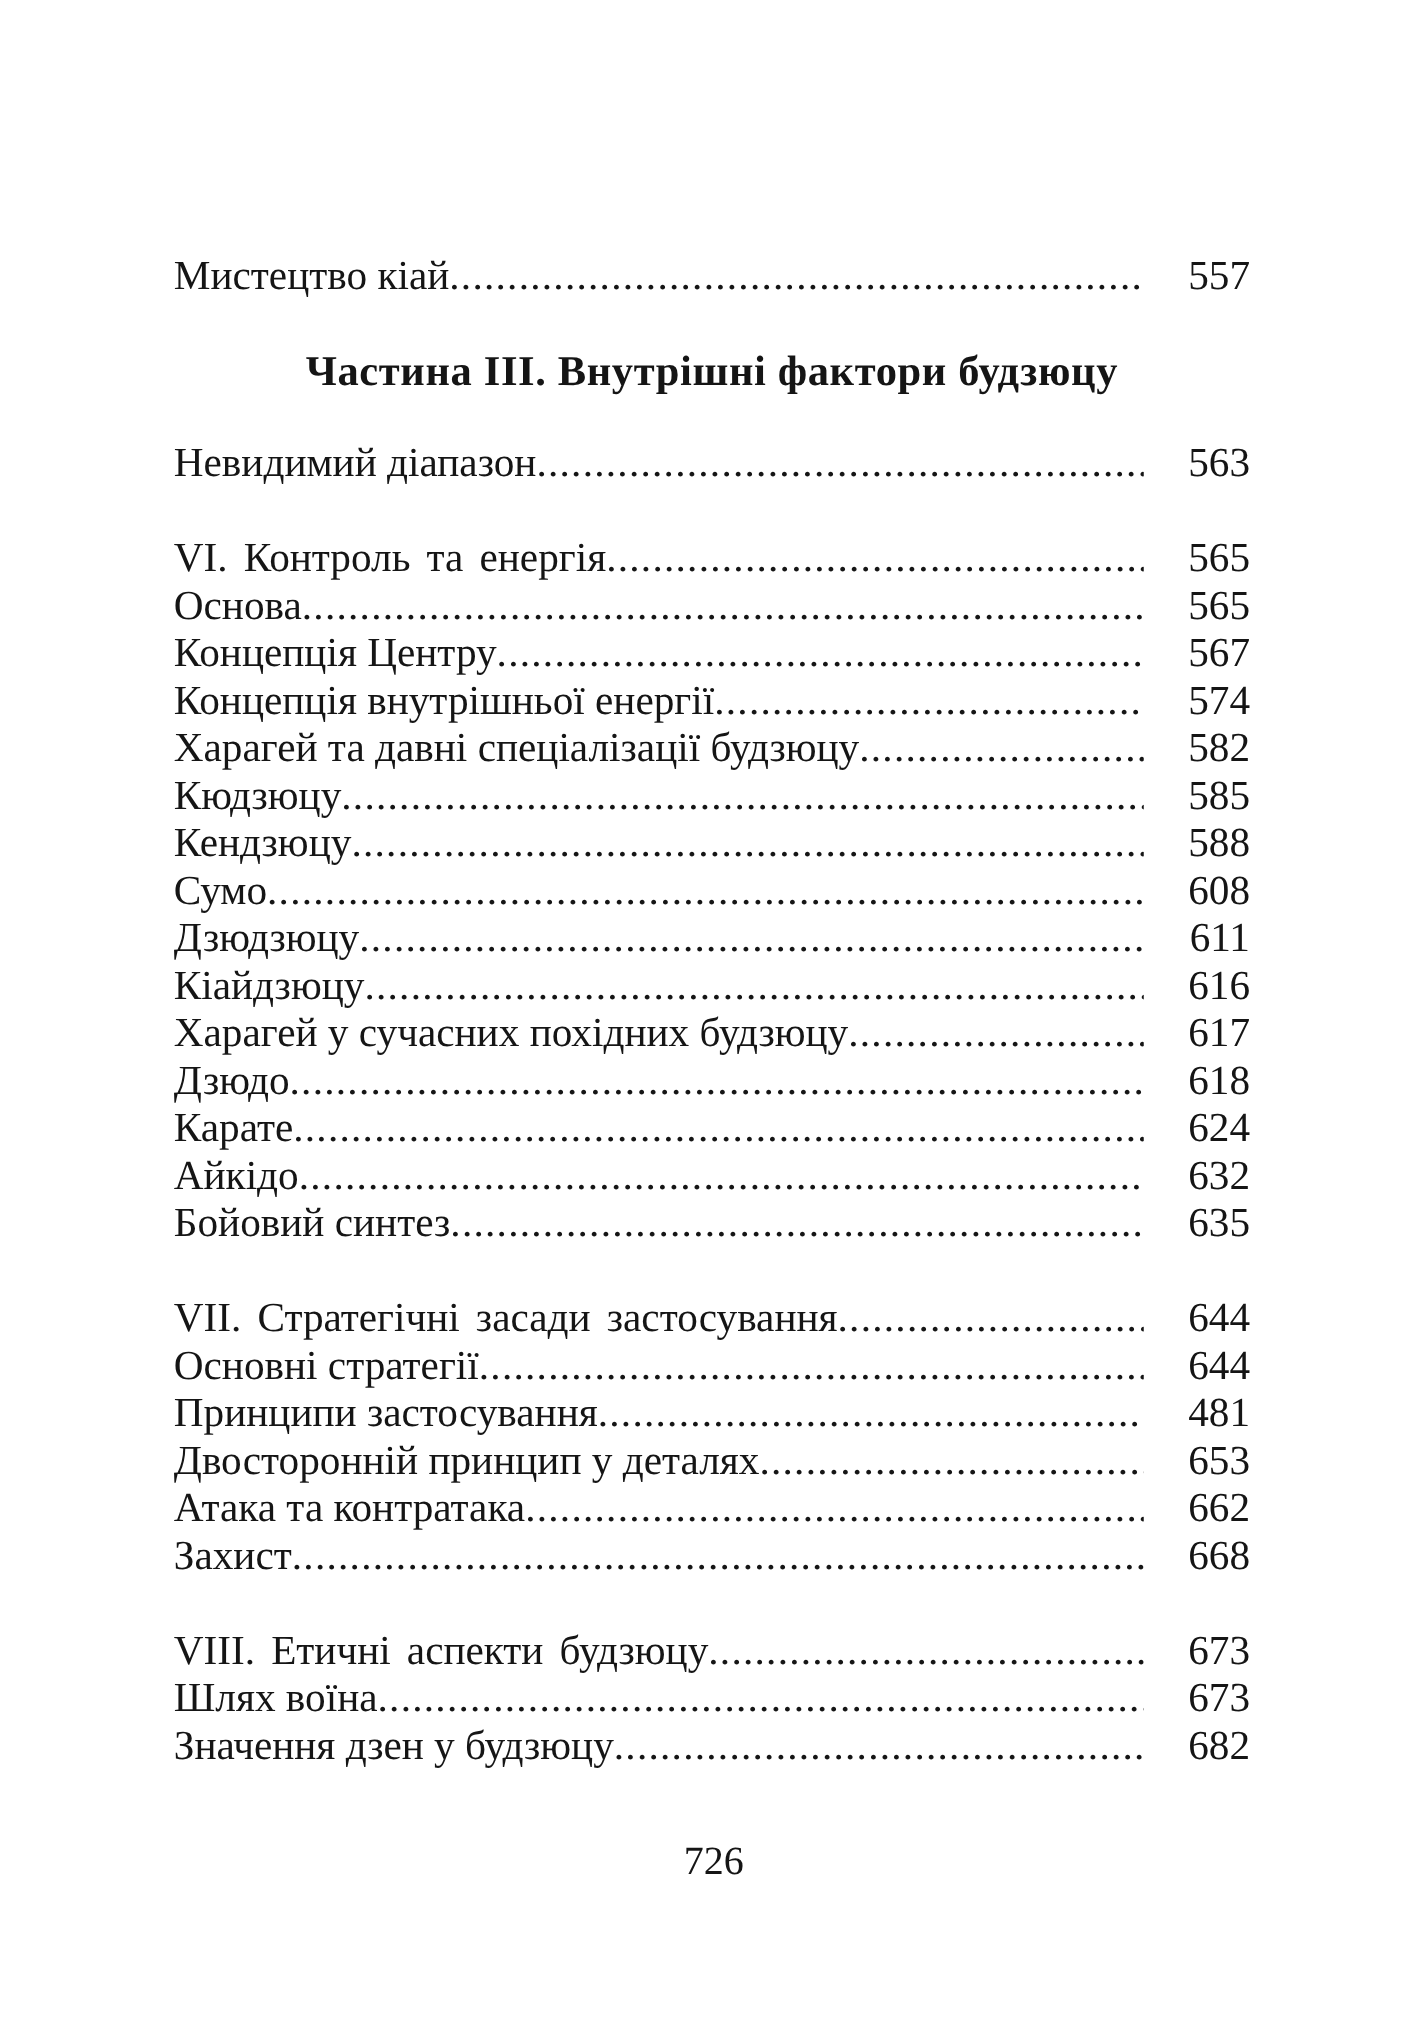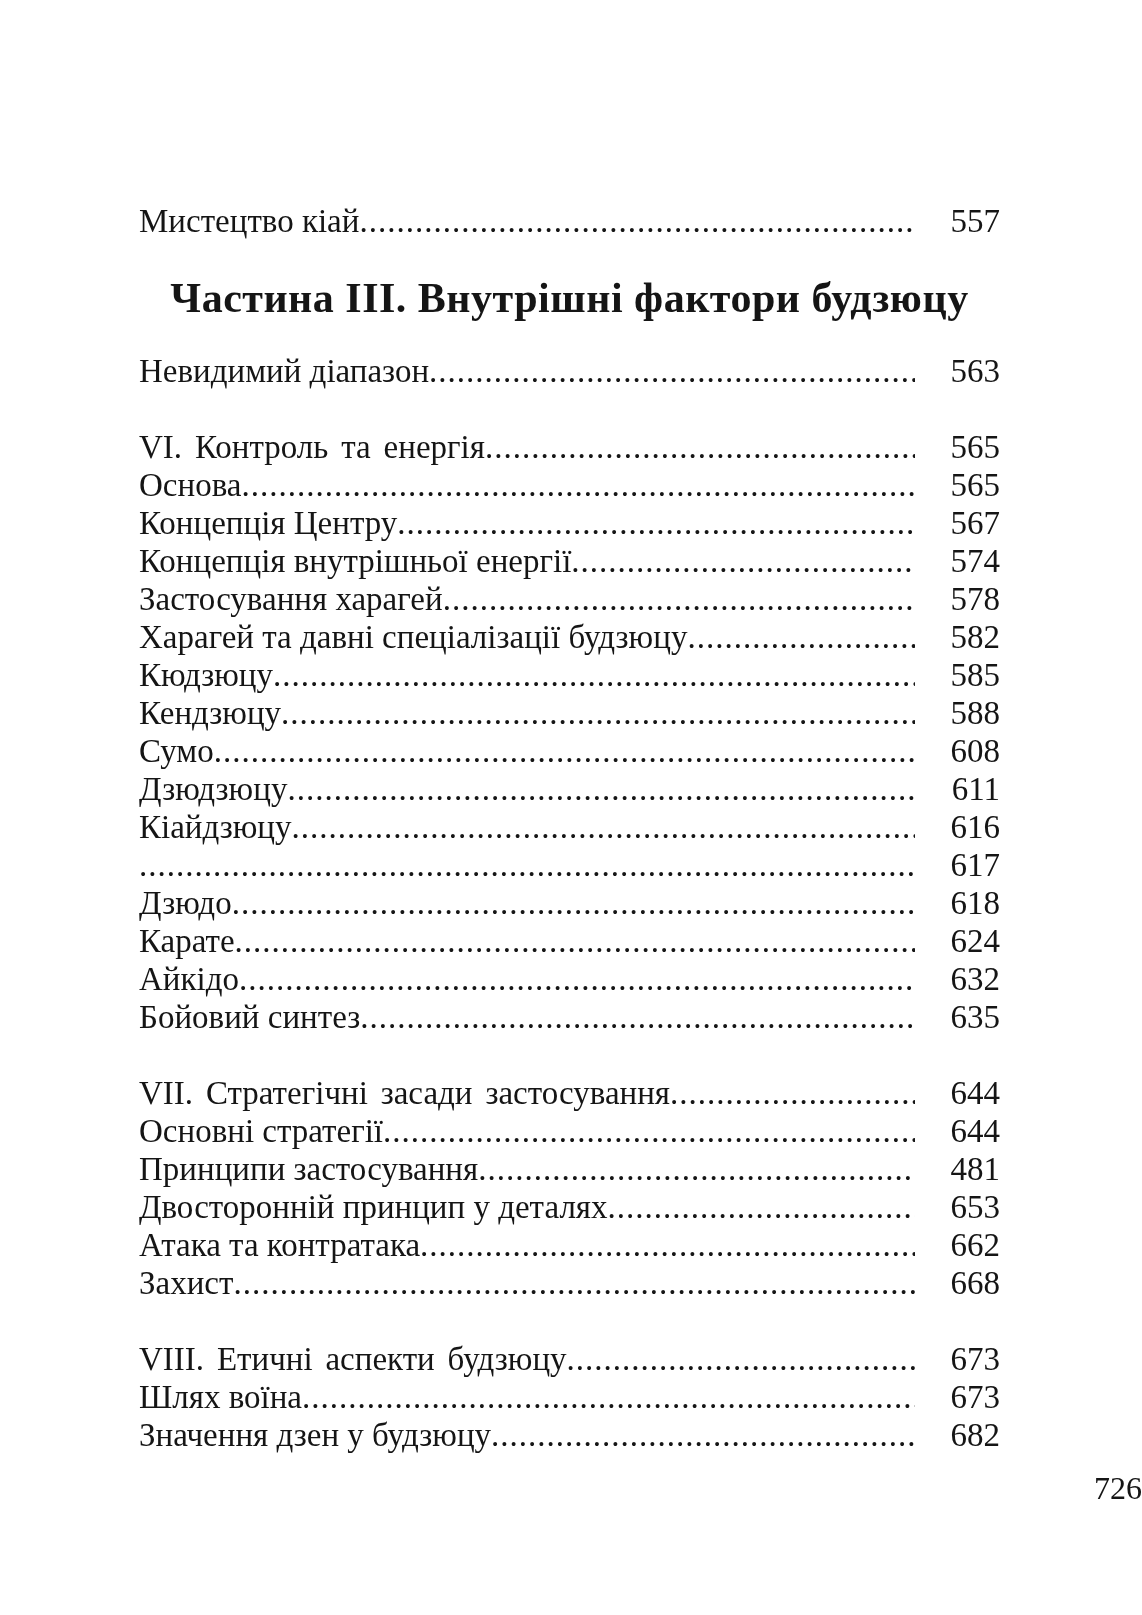--- a/index.html
+++ b/index.html
@@ -50,34 +50,34 @@
   .dots::after {
     content: "..........................................................................................................................................................................................................................................";
   }
   .row .pg {
     flex: 0 0 auto;
     margin-left: 36px;
   }
   .part-heading {
     margin: 32px 0 28px 0;
     text-align: center;
-    font-size: 42px;
+    font-size: 34px;
     line-height: 52px;
     font-weight: bold;
     letter-spacing: 0.5px;
   }
   .gap {
     height: 38px;
   }
   .footer {
     position: absolute;
     left: 0;
     top: 1468px;
     width: 1142px;
-    text-align: right;
+    text-align: center;
     font-size: 32px;
     line-height: 40px;
   }
 </style>
 </head>
 <body>
 
 <div class="page">
   <div class="toc">
 
@@ -111,25 +111,20 @@
       <span class="lbl">Концепція Центру</span>
       <span class="dots"></span>
       <span class="pg">567</span>
     </div>
     <div class="row">
       <span class="lbl">Концепція внутрішньої енергії</span>
       <span class="dots"></span>
       <span class="pg">574</span>
     </div>
     <div class="row">
-      <span class="lbl">Застосування харагей</span>
-      <span class="dots"></span>
-      <span class="pg">578</span>
-    </div>
-    <div class="row">
       <span class="lbl">Харагей та давні спеціалізації будзюцу</span>
       <span class="dots"></span>
       <span class="pg">582</span>
     </div>
     <div class="row">
       <span class="lbl">Кюдзюцу</span>
       <span class="dots"></span>
       <span class="pg">585</span>
     </div>
     <div class="row">
@@ -146,20 +141,21 @@
       <span class="lbl">Дзюдзюцу</span>
       <span class="dots"></span>
       <span class="pg">611</span>
     </div>
     <div class="row">
       <span class="lbl">Кіайдзюцу</span>
       <span class="dots"></span>
       <span class="pg">616</span>
     </div>
     <div class="row">
+      <span class="lbl">Харагей у сучасних похідних будзюцу</span>
       <span class="dots"></span>
       <span class="pg">617</span>
     </div>
     <div class="row">
       <span class="lbl">Дзюдо</span>
       <span class="dots"></span>
       <span class="pg">618</span>
     </div>
     <div class="row">
       <span class="lbl">Карате</span>

